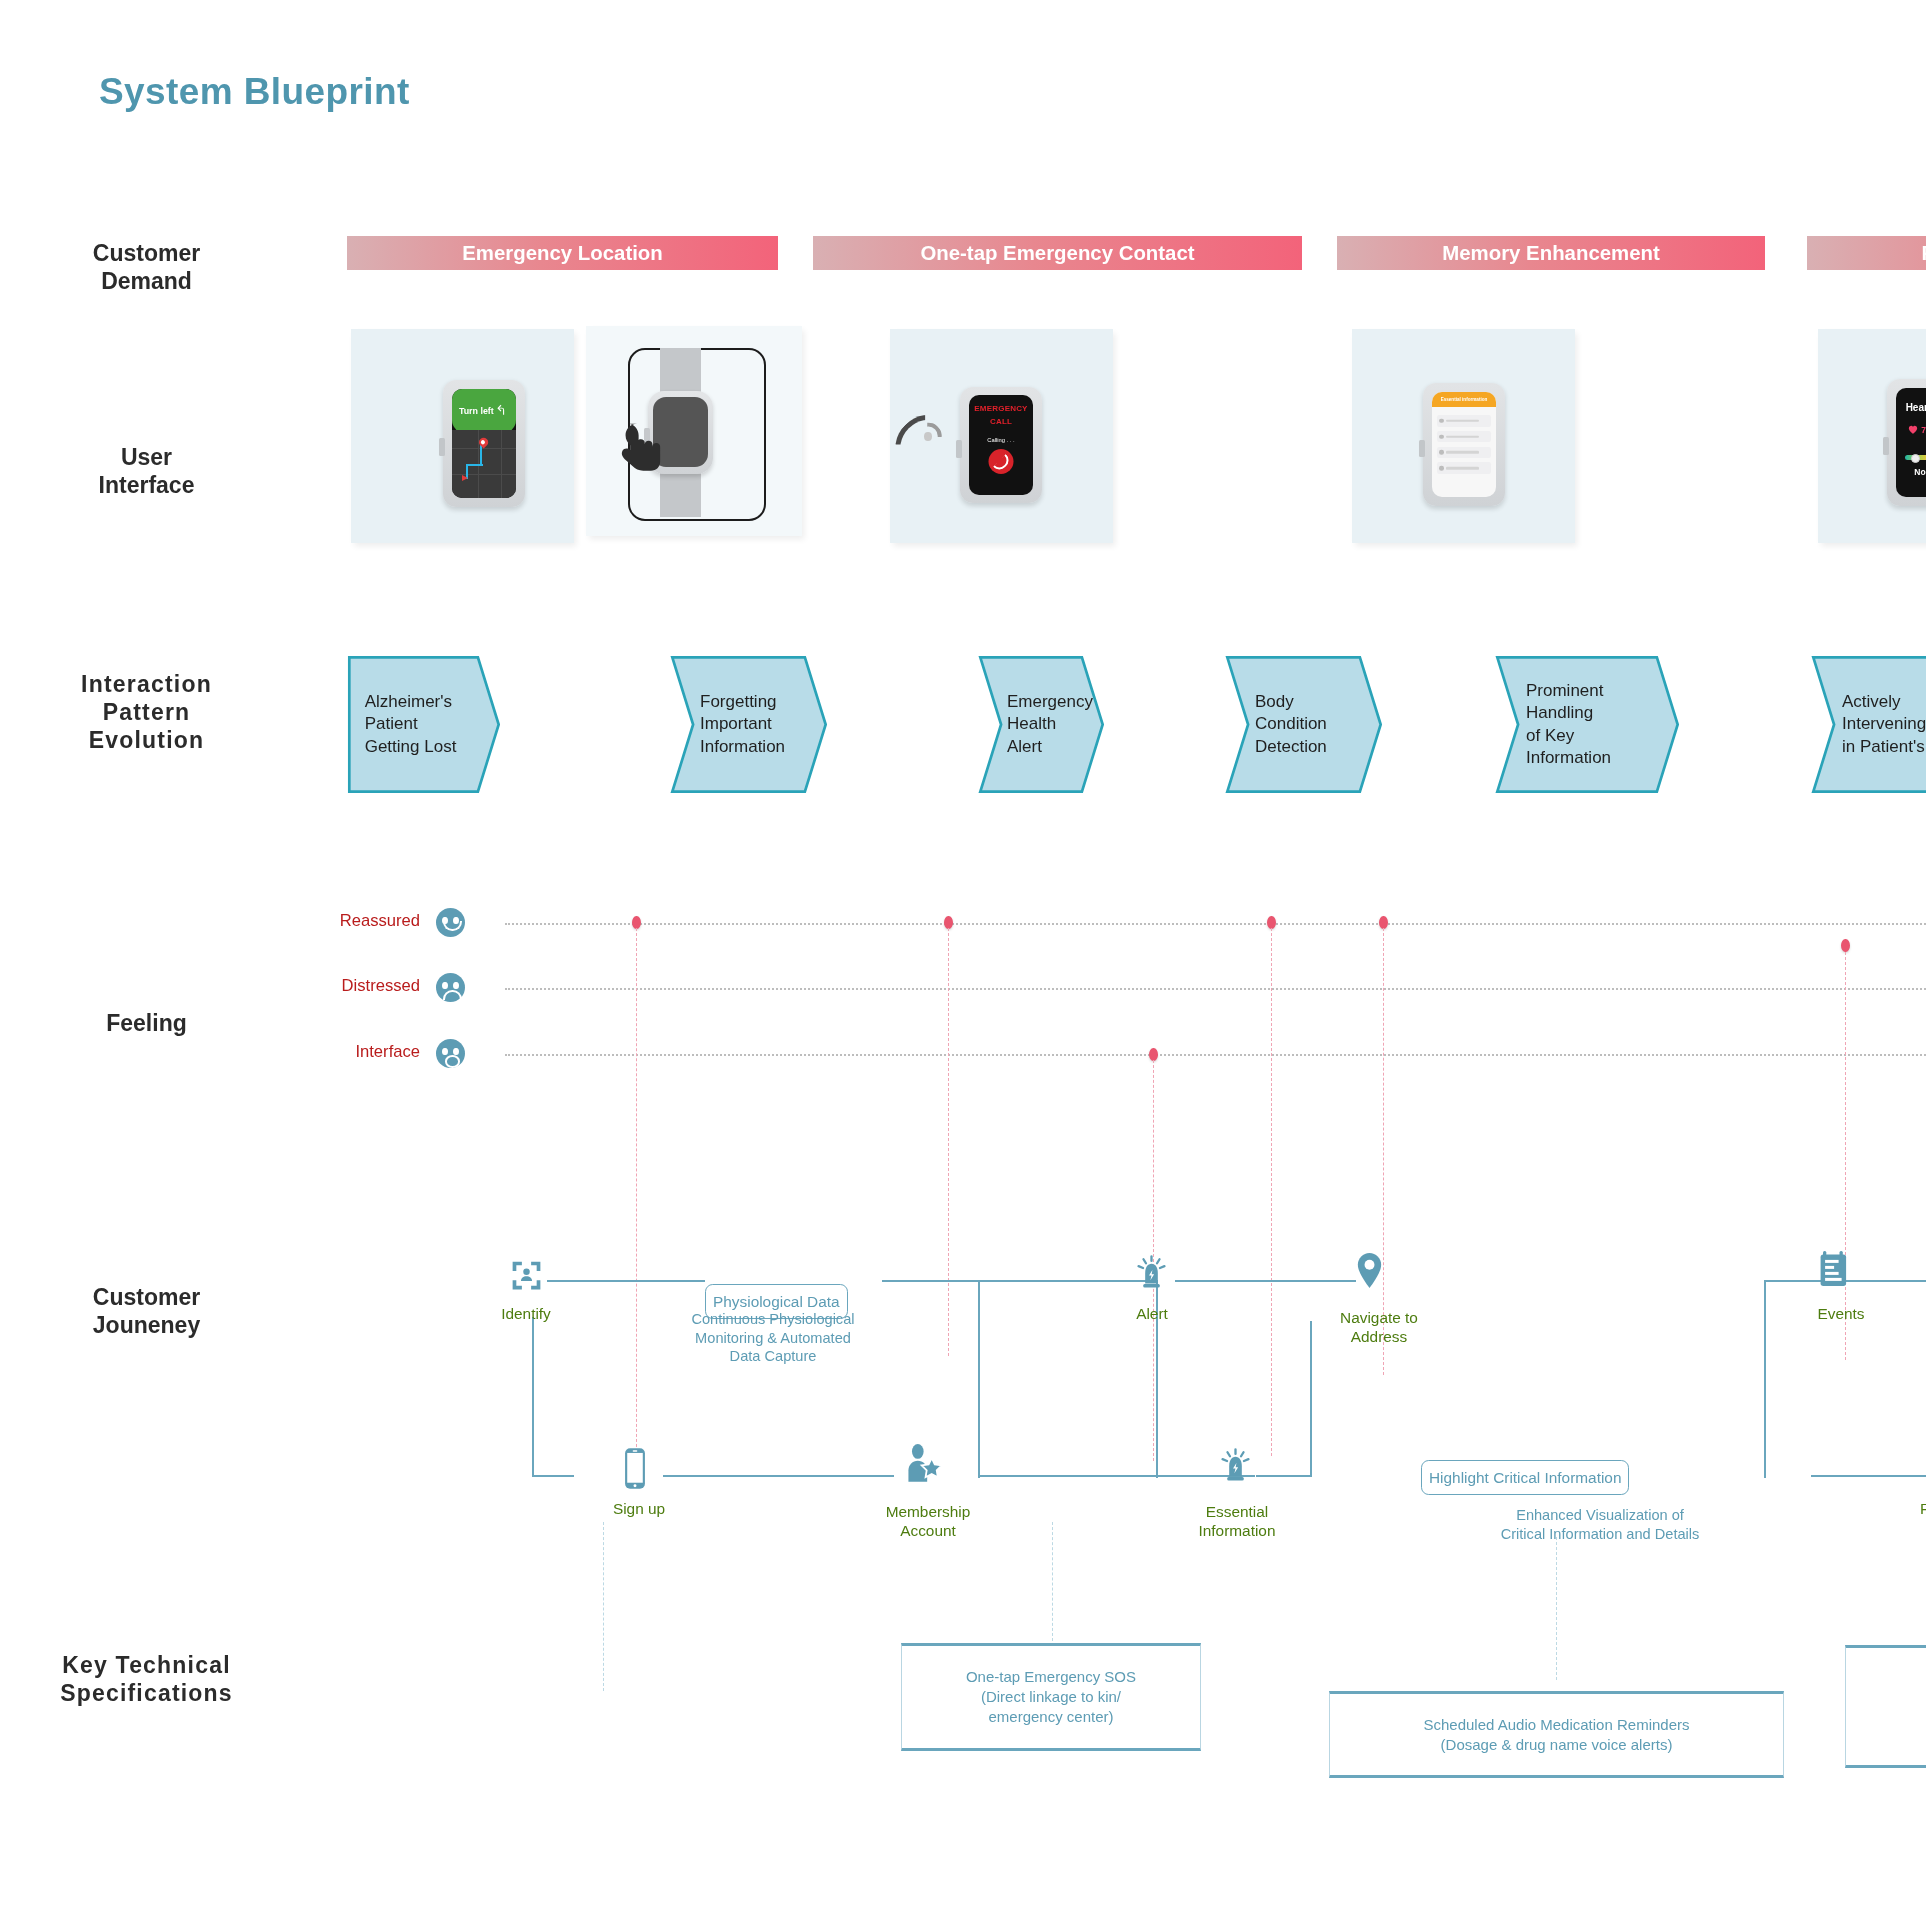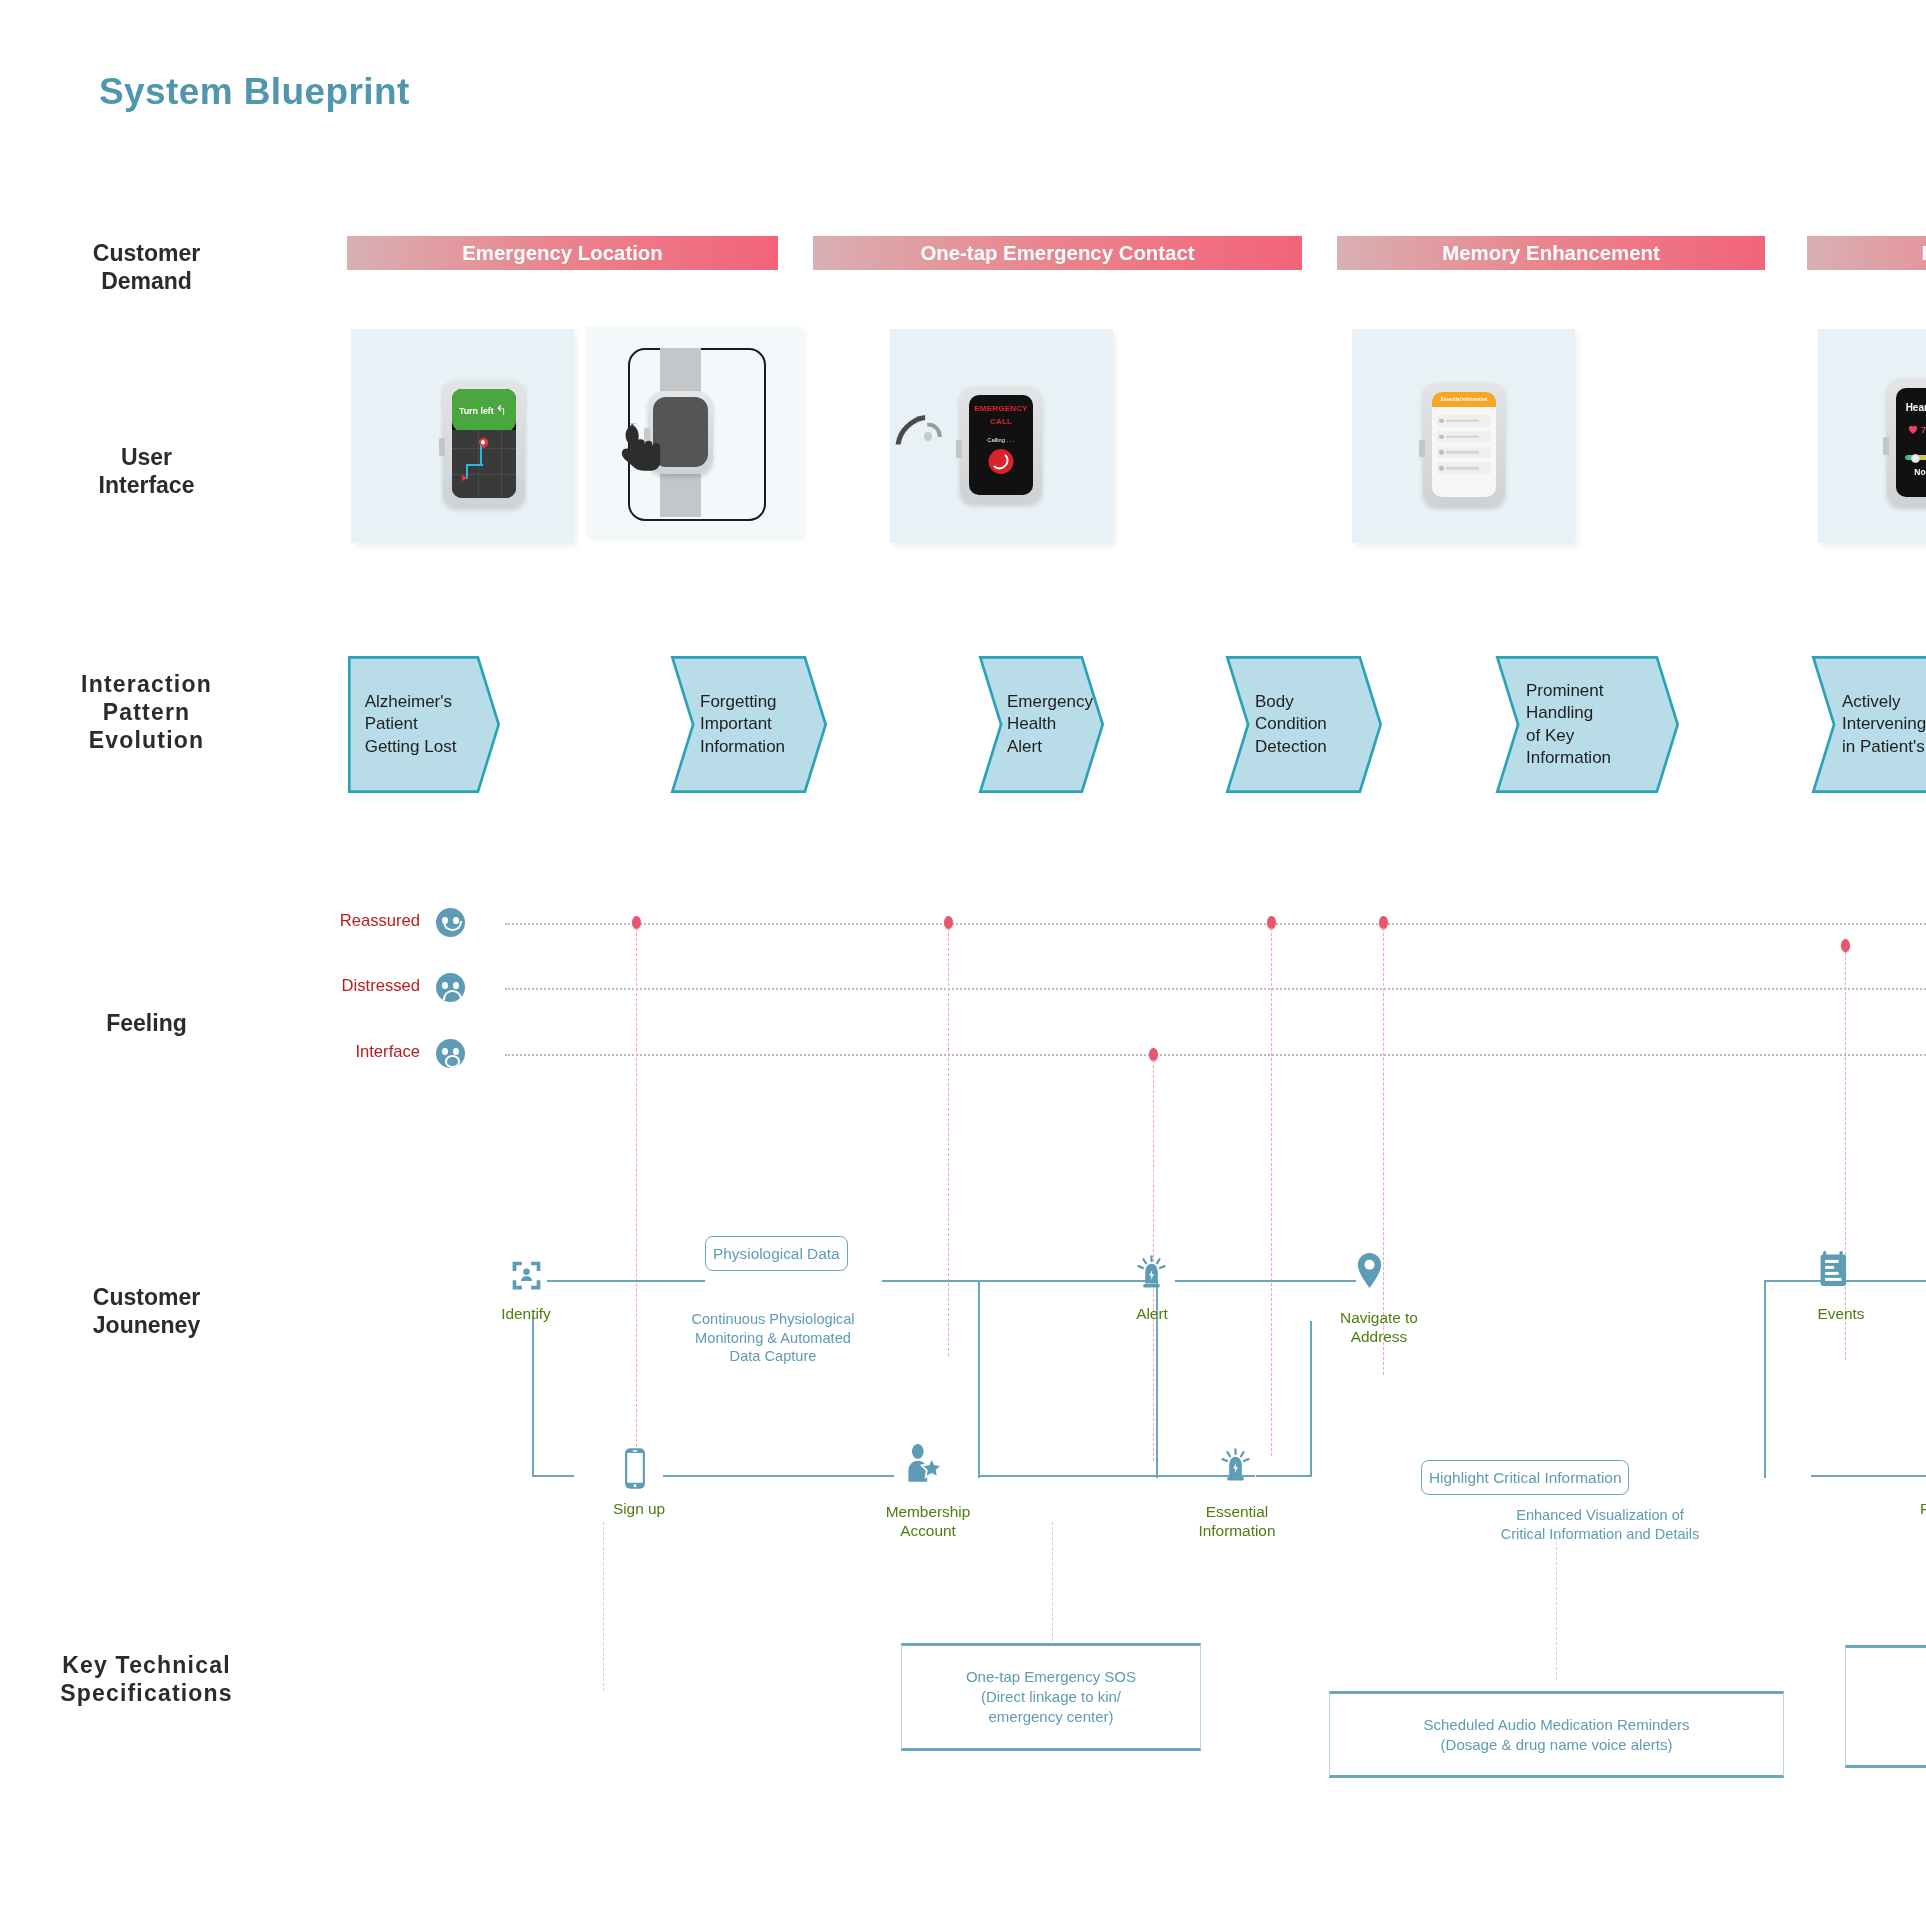--- a/index.html
+++ b/index.html
@@ -425,21 +425,21 @@
       <rect x="15" y="0.6" width="2.2" height="4" rx="1" fill="#5d9cb4"></rect>
       <rect x="2.4" y="3" width="17" height="21" rx="1.8" fill="#5d9cb4"></rect>
       <rect x="5.4" y="6.6" width="9" height="2" fill="#ffffff"></rect>
       <rect x="5.4" y="10.6" width="6" height="2" fill="#ffffff"></rect>
       <rect x="5.4" y="14.6" width="9" height="2" fill="#ffffff"></rect>
       <rect x="5.4" y="18.6" width="11" height="2" fill="#ffffff"></rect>
     </svg>
   </div>
   <div class="j-label" style="left:1764px;top:1304px;width:154px;">Events</div>
 
-  <div class="j-pill" style="left:705px;top:1236px;height:30px;">Physiological Data</div>
+  <div class="j-pill" style="left:705px;top:1284px;height:30px;">Physiological Data</div>
   <div class="j-sub" style="left:613px;top:1310px;width:320px;">Continuous Physiological<br>Monitoring &amp; Automated<br>Data Capture</div>
 
   <div class="j-icon" style="left:623px;top:1447px;">
     <svg width="24" height="43" viewBox="0 0 14 26">
       <rect x="1" y="0.8" width="12" height="24.4" rx="3" fill="#5d9cb4"></rect>
       <rect x="2.3" y="3.6" width="9.4" height="18" fill="#ffffff"></rect>
       <circle cx="7" cy="23.4" r="0.9" fill="#ffffff"></circle>
       <rect x="5.6" y="2" width="2.8" height="0.8" rx="0.4" fill="#ffffff"></rect>
     </svg>
   </div>

